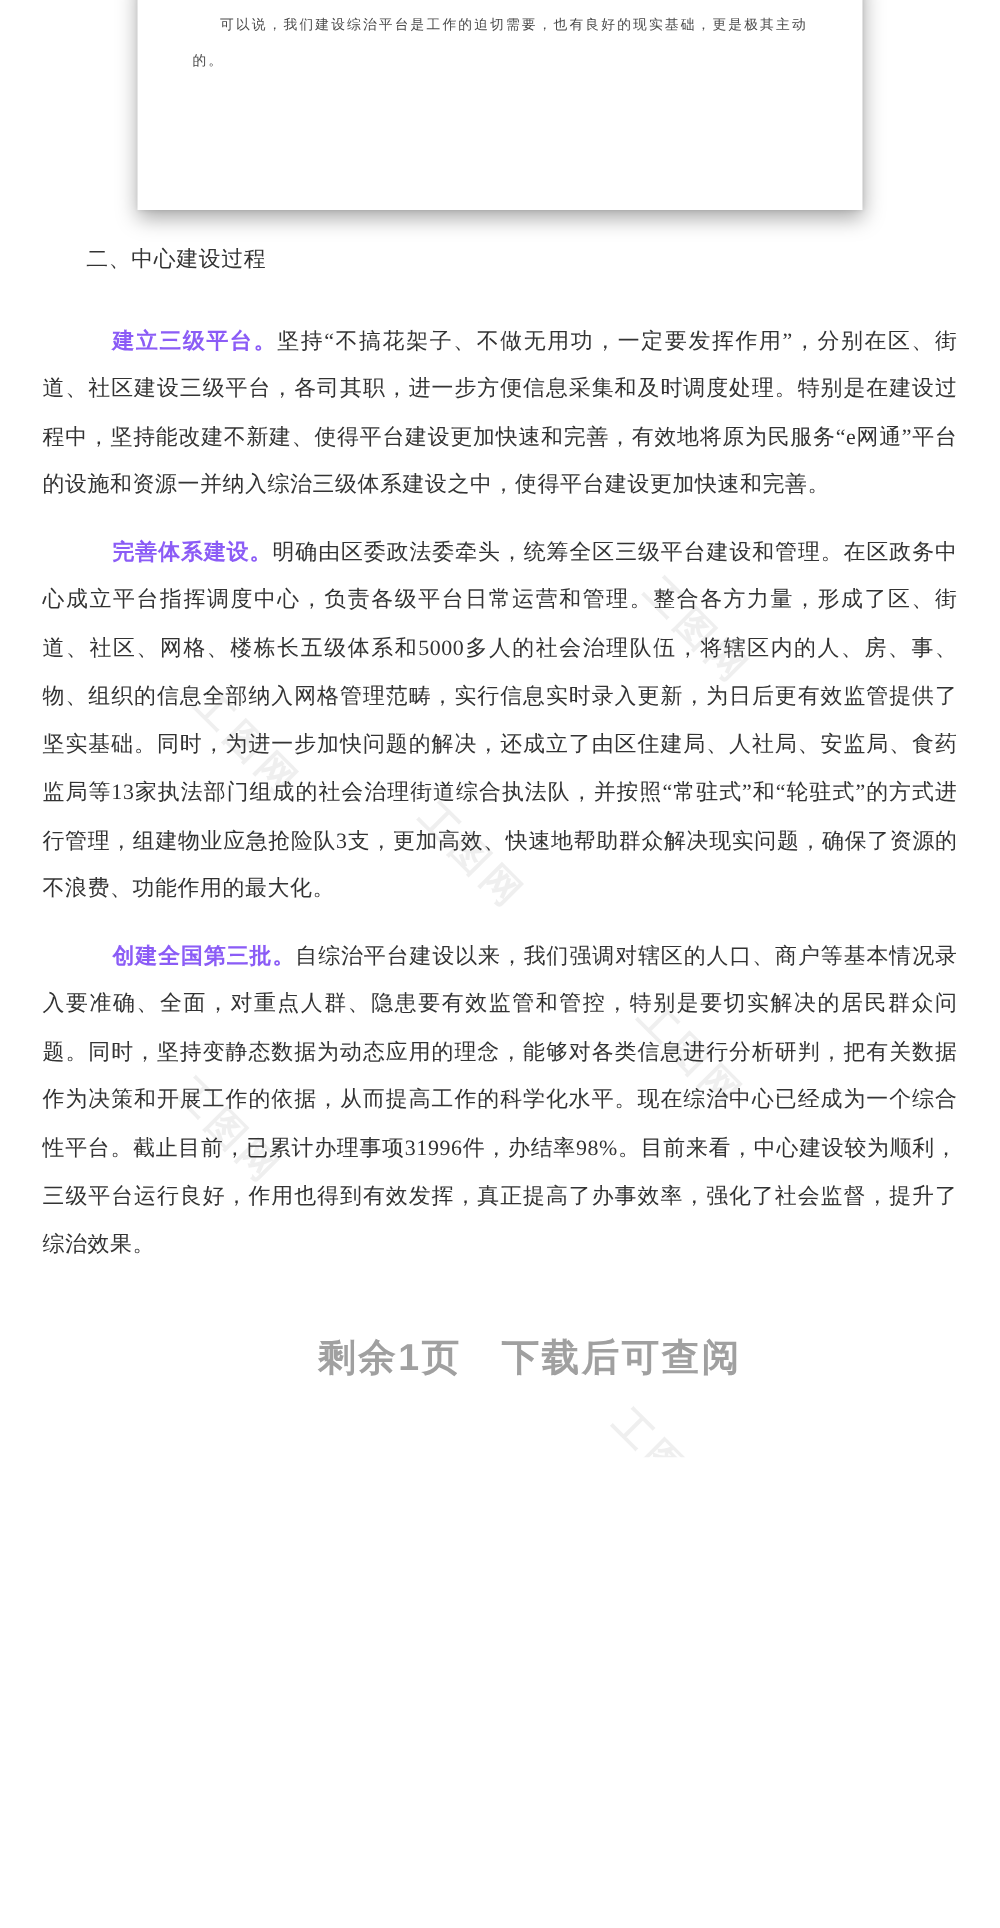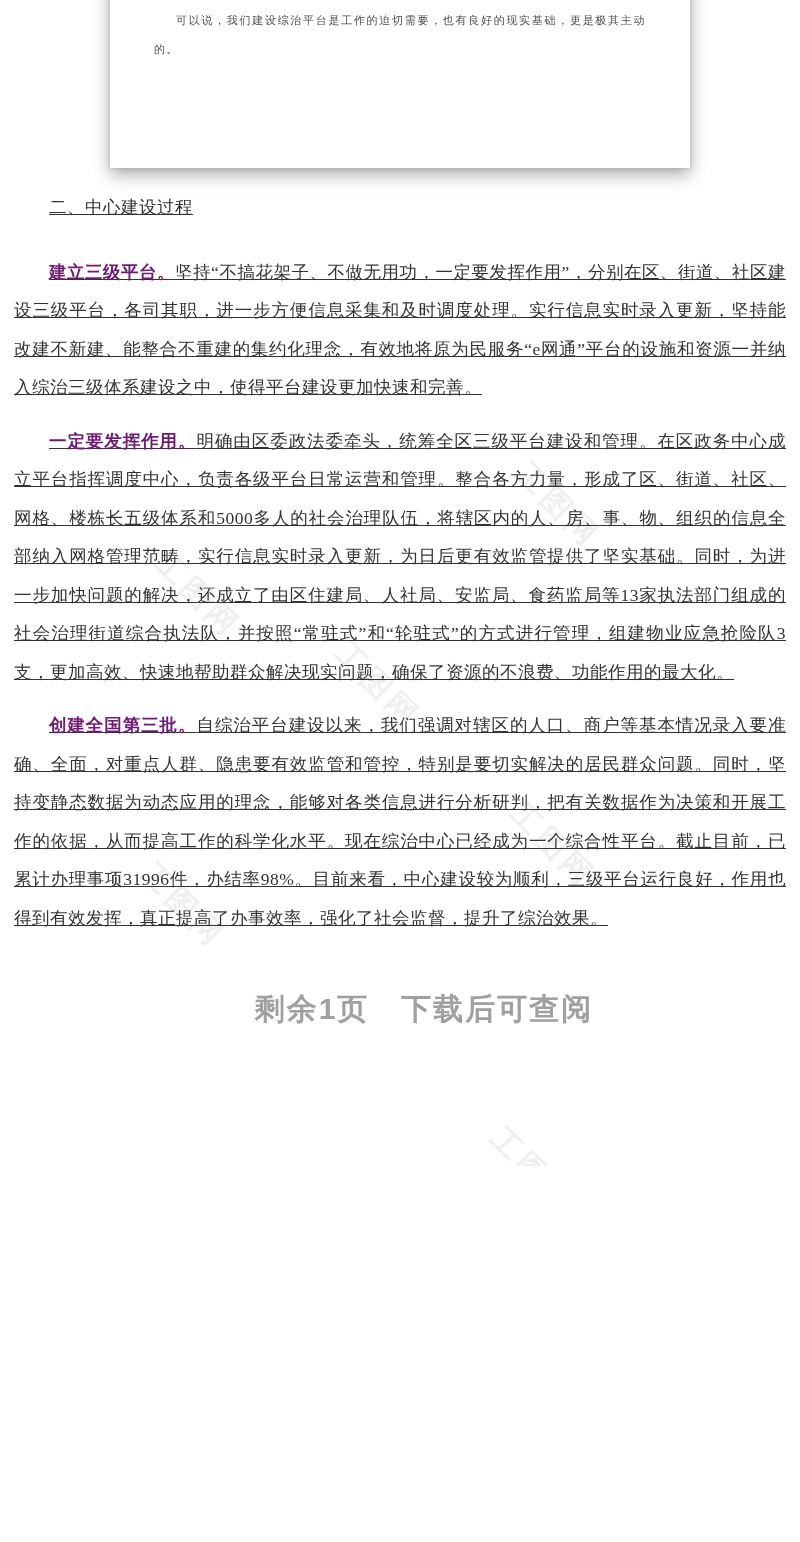--- a/index.html
+++ b/index.html
@@ -42,40 +42,39 @@
     font-weight: bold;
     letter-spacing: 5px;
     color: rgba(130,130,130,0.13);
     white-space: nowrap;
     pointer-events: none;
     font-family: "Liberation Sans", sans-serif;
   }
   
   .doc {
     position: relative;
-    padding: 0 14px;
+    padding: 0 34px;
     color: #333333;
     font-size: 17.5px;
     line-height: 38.5px;
     letter-spacing: 0.5px;
     text-align: justify;
-    text-decoration: underline;
   }
   .doc .heading {
     margin-top: 188px;
     margin-bottom: 26px;
     text-indent: 2em;
     font-weight: normal;
     font-size: 17.5px;
   }
   .doc p.para {
     margin: 15px 0;
     text-indent: 2em;
   }
-  .doc .lead { font-weight: bold; color: #701a75; }
+  .doc .lead { font-weight: bold; color: #8b5cf6; margin-left: 21px; }
   
   .footer-notice {
     margin-top: 52px;
     text-align: center;
     font-size: 30px;
     letter-spacing: 2px;
     color: #a0a0a0;
     font-family: "Liberation Sans", sans-serif;
     font-weight: bold;
     margin-left: 48px;
@@ -94,22 +93,22 @@
   <span class="wm" style="left:145px; top:575px;">工图网</span>
   <span class="wm" style="left:325px; top:665px;">工图网</span>
   <span class="wm" style="left:500px; top:825px;">工图网</span>
   <span class="wm" style="left:130px; top:885px;">工图网</span>
   <span class="wm" style="left:480px; top:1150px;">工图网</span>
 
   <div class="doc">
     <h2 class="heading">二、中心建设过程</h2>
 
 
-    <p class="para"><span class="lead">建立三级平台。</span><span>坚持“不搞花架子、不做无用功，一定要发挥作用”，分别在区、街道、社区建设三级平台，各司其职，进一步方便信息采集和及时调度处理。实行信息实时录入更新，坚持能改建不新建、能整合不重建的集约化理念，有效地将原为民服务“e网通”平台的设施和资源一并纳入综治三级体系建设之中，使得平台建设更加快速和完善。</span></p>
+    <p class="para"><span class="lead">建立三级平台。</span><span>坚持“不搞花架子、不做无用功，一定要发挥作用”，分别在区、街道、社区建设三级平台，各司其职，进一步方便信息采集和及时调度处理。特别是在建设过程中，坚持能改建不新建、使得平台建设更加快速和完善，有效地将原为民服务“e网通”平台的设施和资源一并纳入综治三级体系建设之中，使得平台建设更加快速和完善。</span></p>
 
-    <p class="para"><span class="lead">一定要发挥作用。</span><span>明确由区委政法委牵头，统筹全区三级平台建设和管理。在区政务中心成立平台指挥调度中心，负责各级平台日常运营和管理。整合各方力量，形成了区、街道、社区、网格、楼栋长五级体系和5000多人的社会治理队伍，将辖区内的人、房、事、物、组织的信息全部纳入网格管理范畴，实行信息实时录入更新，为日后更有效监管提供了坚实基础。同时，为进一步加快问题的解决，还成立了由区住建局、人社局、安监局、食药监局等13家执法部门组成的社会治理街道综合执法队，并按照“常驻式”和“轮驻式”的方式进行管理，组建物业应急抢险队3支，更加高效、快速地帮助群众解决现实问题，确保了资源的不浪费、功能作用的最大化。</span></p>
+    <p class="para"><span class="lead">完善体系建设。</span><span>明确由区委政法委牵头，统筹全区三级平台建设和管理。在区政务中心成立平台指挥调度中心，负责各级平台日常运营和管理。整合各方力量，形成了区、街道、社区、网格、楼栋长五级体系和5000多人的社会治理队伍，将辖区内的人、房、事、物、组织的信息全部纳入网格管理范畴，实行信息实时录入更新，为日后更有效监管提供了坚实基础。同时，为进一步加快问题的解决，还成立了由区住建局、人社局、安监局、食药监局等13家执法部门组成的社会治理街道综合执法队，并按照“常驻式”和“轮驻式”的方式进行管理，组建物业应急抢险队3支，更加高效、快速地帮助群众解决现实问题，确保了资源的不浪费、功能作用的最大化。</span></p>
 
     <p class="para"><span class="lead">创建全国第三批。</span><span>自综治平台建设以来，我们强调对辖区的人口、商户等基本情况录入要准确、全面，对重点人群、隐患要有效监管和管控，特别是要切实解决的居民群众问题。同时，坚持变静态数据为动态应用的理念，能够对各类信息进行分析研判，把有关数据作为决策和开展工作的依据，从而提高工作的科学化水平。现在综治中心已经成为一个综合性平台。截止目前，已累计办理事项31996件，办结率98%。目前来看，中心建设较为顺利，三级平台运行良好，作用也得到有效发挥，真正提高了办事效率，强化了社会监督，提升了综治效果。</span></p>
   </div>
 
   <div class="footer-notice">剩余1页　下载后可查阅</div>
 
 </div>
 
 </body></html>

